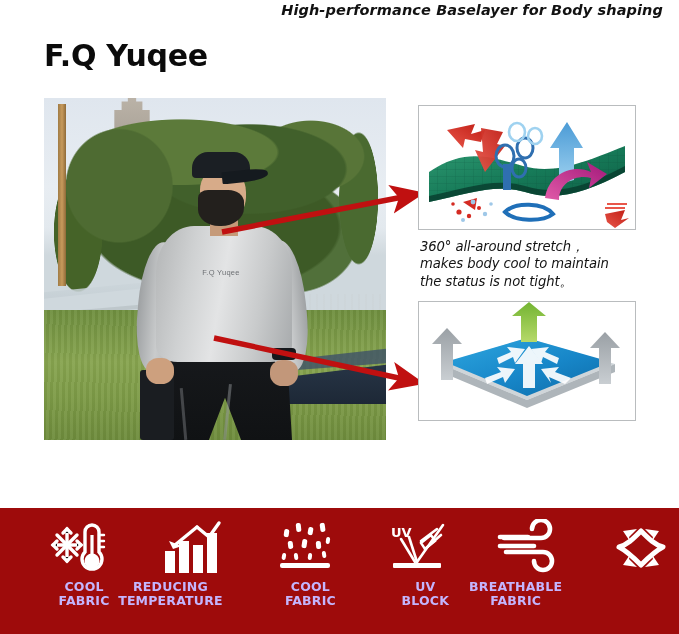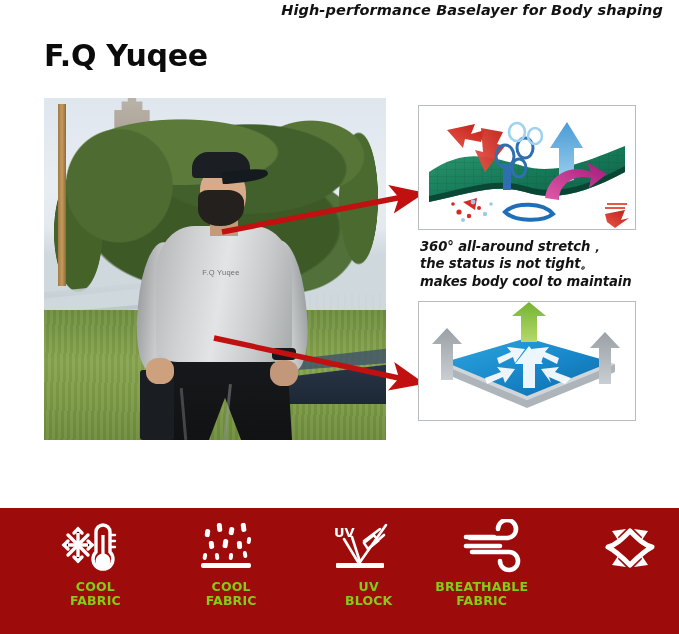--- a/index.html
+++ b/index.html
@@ -101,35 +101,35 @@
   
   .arrows{position:absolute;left:0;top:0;width:679px;height:634px;pointer-events:none;}
 
   
   .diag{position:absolute;border:1px solid #b9bcbe;background:#fff;overflow:hidden;}
   .diag-top{left:418px;top:105px;width:216px;height:123px;}
   .diag-bot{left:418px;top:301px;width:216px;height:118px;}
   .caption{
     position:absolute;left:420px;top:238px;width:244px;
     font-family:"DejaVu Sans", sans-serif;
-    font-size:13.2px;font-style:italic;font-weight:700;color:#131313;
+    font-size:13.2px;font-style:italic;font-weight:400;color:#131313;
     line-height:1.32;letter-spacing:-.1px;
   }
 
   
   .banner{
     position:absolute;left:0;top:508px;width:679px;height:126px;
     background:#9e0b0b;
     display:flex;align-items:flex-start;justify-content:space-around;
     padding-top:8px;box-sizing:border-box;
   }
   .feature{width:106px;display:flex;flex-direction:column;align-items:flex-end;}
   .feat-icon{height:62px;display:flex;align-items:center;justify-content:center;}
   .feat-label{
-    margin-top:2px;text-align:center;color:#84cc16;
+    margin-top:2px;text-align:center;color:#c4b5fd;
     font-family:"DejaVu Sans", sans-serif;
     font-size:12.5px;font-weight:700;line-height:1.12;letter-spacing:.2px;
     white-space:pre-line;
   }
 </style>
 </head>
 <body>
 
 <div class="page">
 
@@ -249,22 +249,22 @@
       <path d="M186 108 L206 104 L202 114 L210 112 L196 122 L188 116 Z" fill="url(#redA)"></path>
       <g stroke="#e8564a" stroke-width="2">
         <path d="M186 102 H206"></path>
           <path d="M188 98 H208"></path>
       </g>
     </svg>
   </div>
 
   <div class="caption">
     <div>360° all-around stretch，</div>
+    <div>makes body cool to maintain</div>
     <div> the status is not tight。</div>
-    <div>makes body cool to maintain</div>
   </div>
 
   <div class="diag diag-bot">
     <svg viewBox="0 0 216 118" width="216" height="118">
       <defs>
         <linearGradient id="panel" x1="0" y1="0" x2="1" y2="1">
           <stop offset="0" stop-color="#2ea7e0"></stop>
           <stop offset=".55" stop-color="#1786c8"></stop>
           <stop offset="1" stop-color="#0d6aa6"></stop>
         </linearGradient>
@@ -320,20 +320,37 @@
             <path d="M51 16 H56"></path>
               <path d="M51 22 H56"></path>
               <path d="M51 28 H56"></path>
           </g>
         </svg>
       </div>
       <div class="feat-label">COOL
 FABRIC</div>
     </div>
 
+    <div class="feature">
+      <div class="feat-icon">
+        <svg width="62" height="56" viewBox="0 0 62 56">
+          <g fill="#fff">
+            <rect x="4" y="32" width="10" height="22"></rect>
+            <rect x="18" y="22" width="10" height="32"></rect>
+            <rect x="32" y="26" width="10" height="28"></rect>
+            <rect x="46" y="14" width="10" height="40"></rect>
+          </g>
+          <path d="M36 8 L48 18 L58 4" fill="none" stroke="#fff" stroke-width="3.4" stroke-linecap="round" stroke-linejoin="round"></path>
+          <path d="M36 8 L14 26" fill="none" stroke="#fff" stroke-width="3.4" stroke-linecap="round"></path>
+          <path d="M8 22 L12 30 L21 27 Z" fill="#fff"></path>
+        </svg>
+      </div>
+      <div class="feat-label">REDUCING
+TEMPERATURE</div>
+    </div>
 
     <div class="feature">
       <div class="feat-icon">
         <svg width="62" height="56" viewBox="0 0 62 56">
           <g fill="#fff">
             <rect x="6" y="44" width="50" height="5" rx="2"></rect>
             <rect x="10" y="10" width="5" height="8" rx="2" transform="rotate(8 12 14)"></rect>
             <rect x="22" y="4" width="5" height="9" rx="2" transform="rotate(-6 24 8)"></rect>
             <rect x="34" y="8" width="5" height="8" rx="2" transform="rotate(10 36 12)"></rect>
             <rect x="46" y="4" width="5" height="9" rx="2" transform="rotate(-8 48 8)"></rect>

